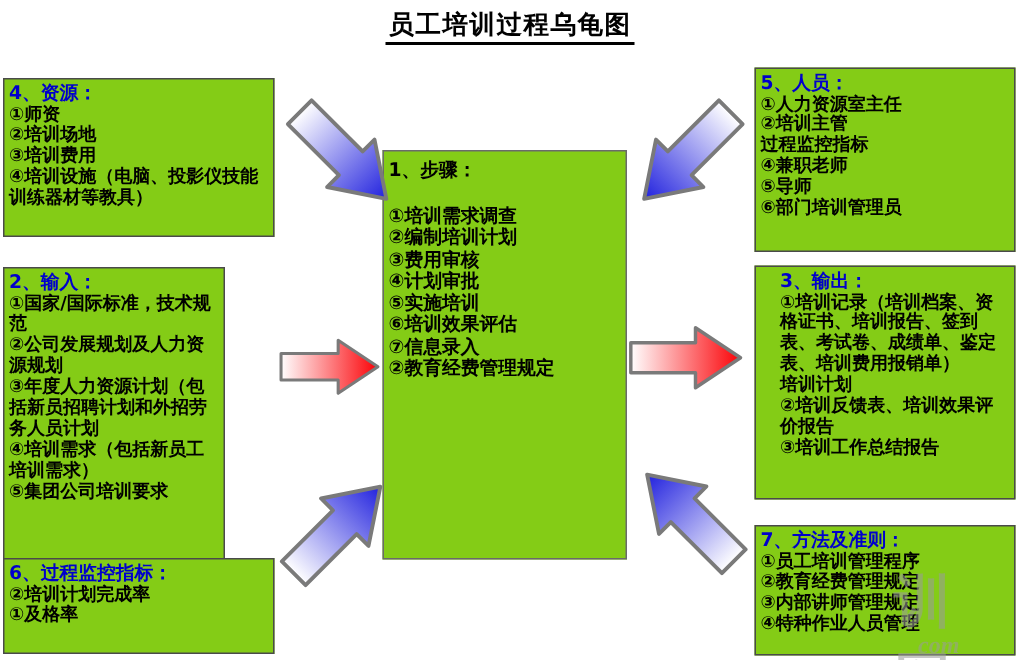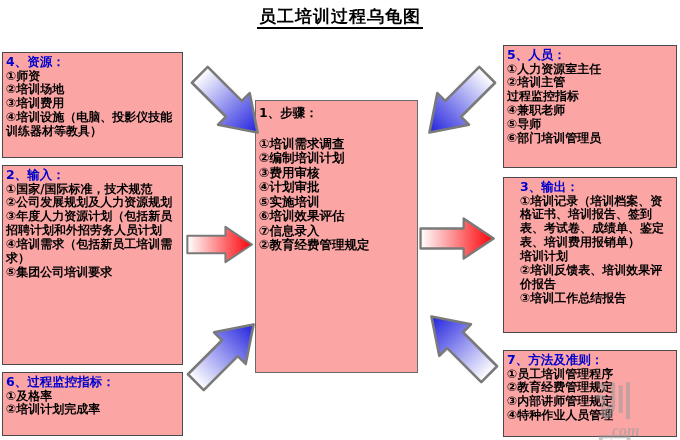--- a/index.html
+++ b/index.html
@@ -7,30 +7,30 @@
     position:relative;width:680px;height:440px;background:#ffffff;
     font-family:"DejaVu Sans","Liberation Sans",sans-serif;
     overflow:hidden;
   }
   .title{
     position:absolute;top:5px;left:0;width:100%;text-align:center;
     font-size:17px;font-weight:bold;color:#000;
   }
   .title span{border-bottom:2px solid #000;padding:0 2px 1px 2px;letter-spacing:1px;text-align:center;}
   .tbox{
-    position:absolute;background:#fca5a5;border:1px solid #4a4a4a;
+    position:absolute;background:#84cc16;border:1px solid #4a4a4a;
     padding:2px 3px;font-weight:bold;font-size:12px;line-height:1.16;
     color:#000;box-sizing:border-box;z-index:1;
   }
   .tbox .hd{color:#0000CC;font-size:12.5px;}
   .tbox .it{color:#000;}
   #box-steps{left:255px;top:100px;width:163px;height:273px;border-color:#6a6a6a;font-size:12.5px;padding-top:5px;}
   #box-steps .hd{color:#000;margin-bottom:16px;}
   #box-resources{left:2px;top:52px;width:181px;height:106px;}
-  #box-input{left:2px;top:165px;width:181px;height:200px;}
+  #box-input{left:2px;top:178px;width:148px;height:200px;}
   #box-metrics{left:2px;top:372px;width:181px;height:64px;}
   #box-personnel{left:503px;top:45px;width:174px;height:123px;}
   #box-output{left:503px;top:177px;width:174px;height:156px;padding-left:16px;}
   #box-methods{left:503px;top:350px;width:174px;height:87px;}
   .arrow{position:absolute;z-index:2;}
   .rot45{transform:rotate(45deg);}
   .rot135{transform:rotate(135deg);}
   .rotm45{transform:rotate(-45deg);}
   .rot225{transform:rotate(225deg);}
   #wm{position:absolute;z-index:3;pointer-events:none;color:#9b9b9b;opacity:.55;font-weight:bold;}
@@ -56,22 +56,22 @@
     <div class="hd">2、输入：</div>
     <div class="it">①国家/国际标准，技术规范</div>
     <div class="it">②公司发展规划及人力资源规划</div>
     <div class="it">③年度人力资源计划（包括新员招聘计划和外招劳务人员计划</div>
     <div class="it">④培训需求（包括新员工培训需求）</div>
     <div class="it">⑤集团公司培训要求</div>
   </div>
 
   <div class="tbox" id="box-metrics">
     <div class="hd">6、过程监控指标：</div>
+    <div class="it">②培训计划完成率</div>
     <div class="it">①及格率</div>
-    <div class="it">②培训计划完成率</div>
   </div>
 
   <div class="tbox" id="box-steps">
     <div class="hd">1、步骤：</div>
     <div class="it">①培训需求调查</div>
     <div class="it">②编制培训计划</div>
     <div class="it">③费用审核</div>
     <div class="it">④计划审批</div>
     <div class="it">⑤实施培训</div>
     <div class="it">⑥培训效果评估</div>

